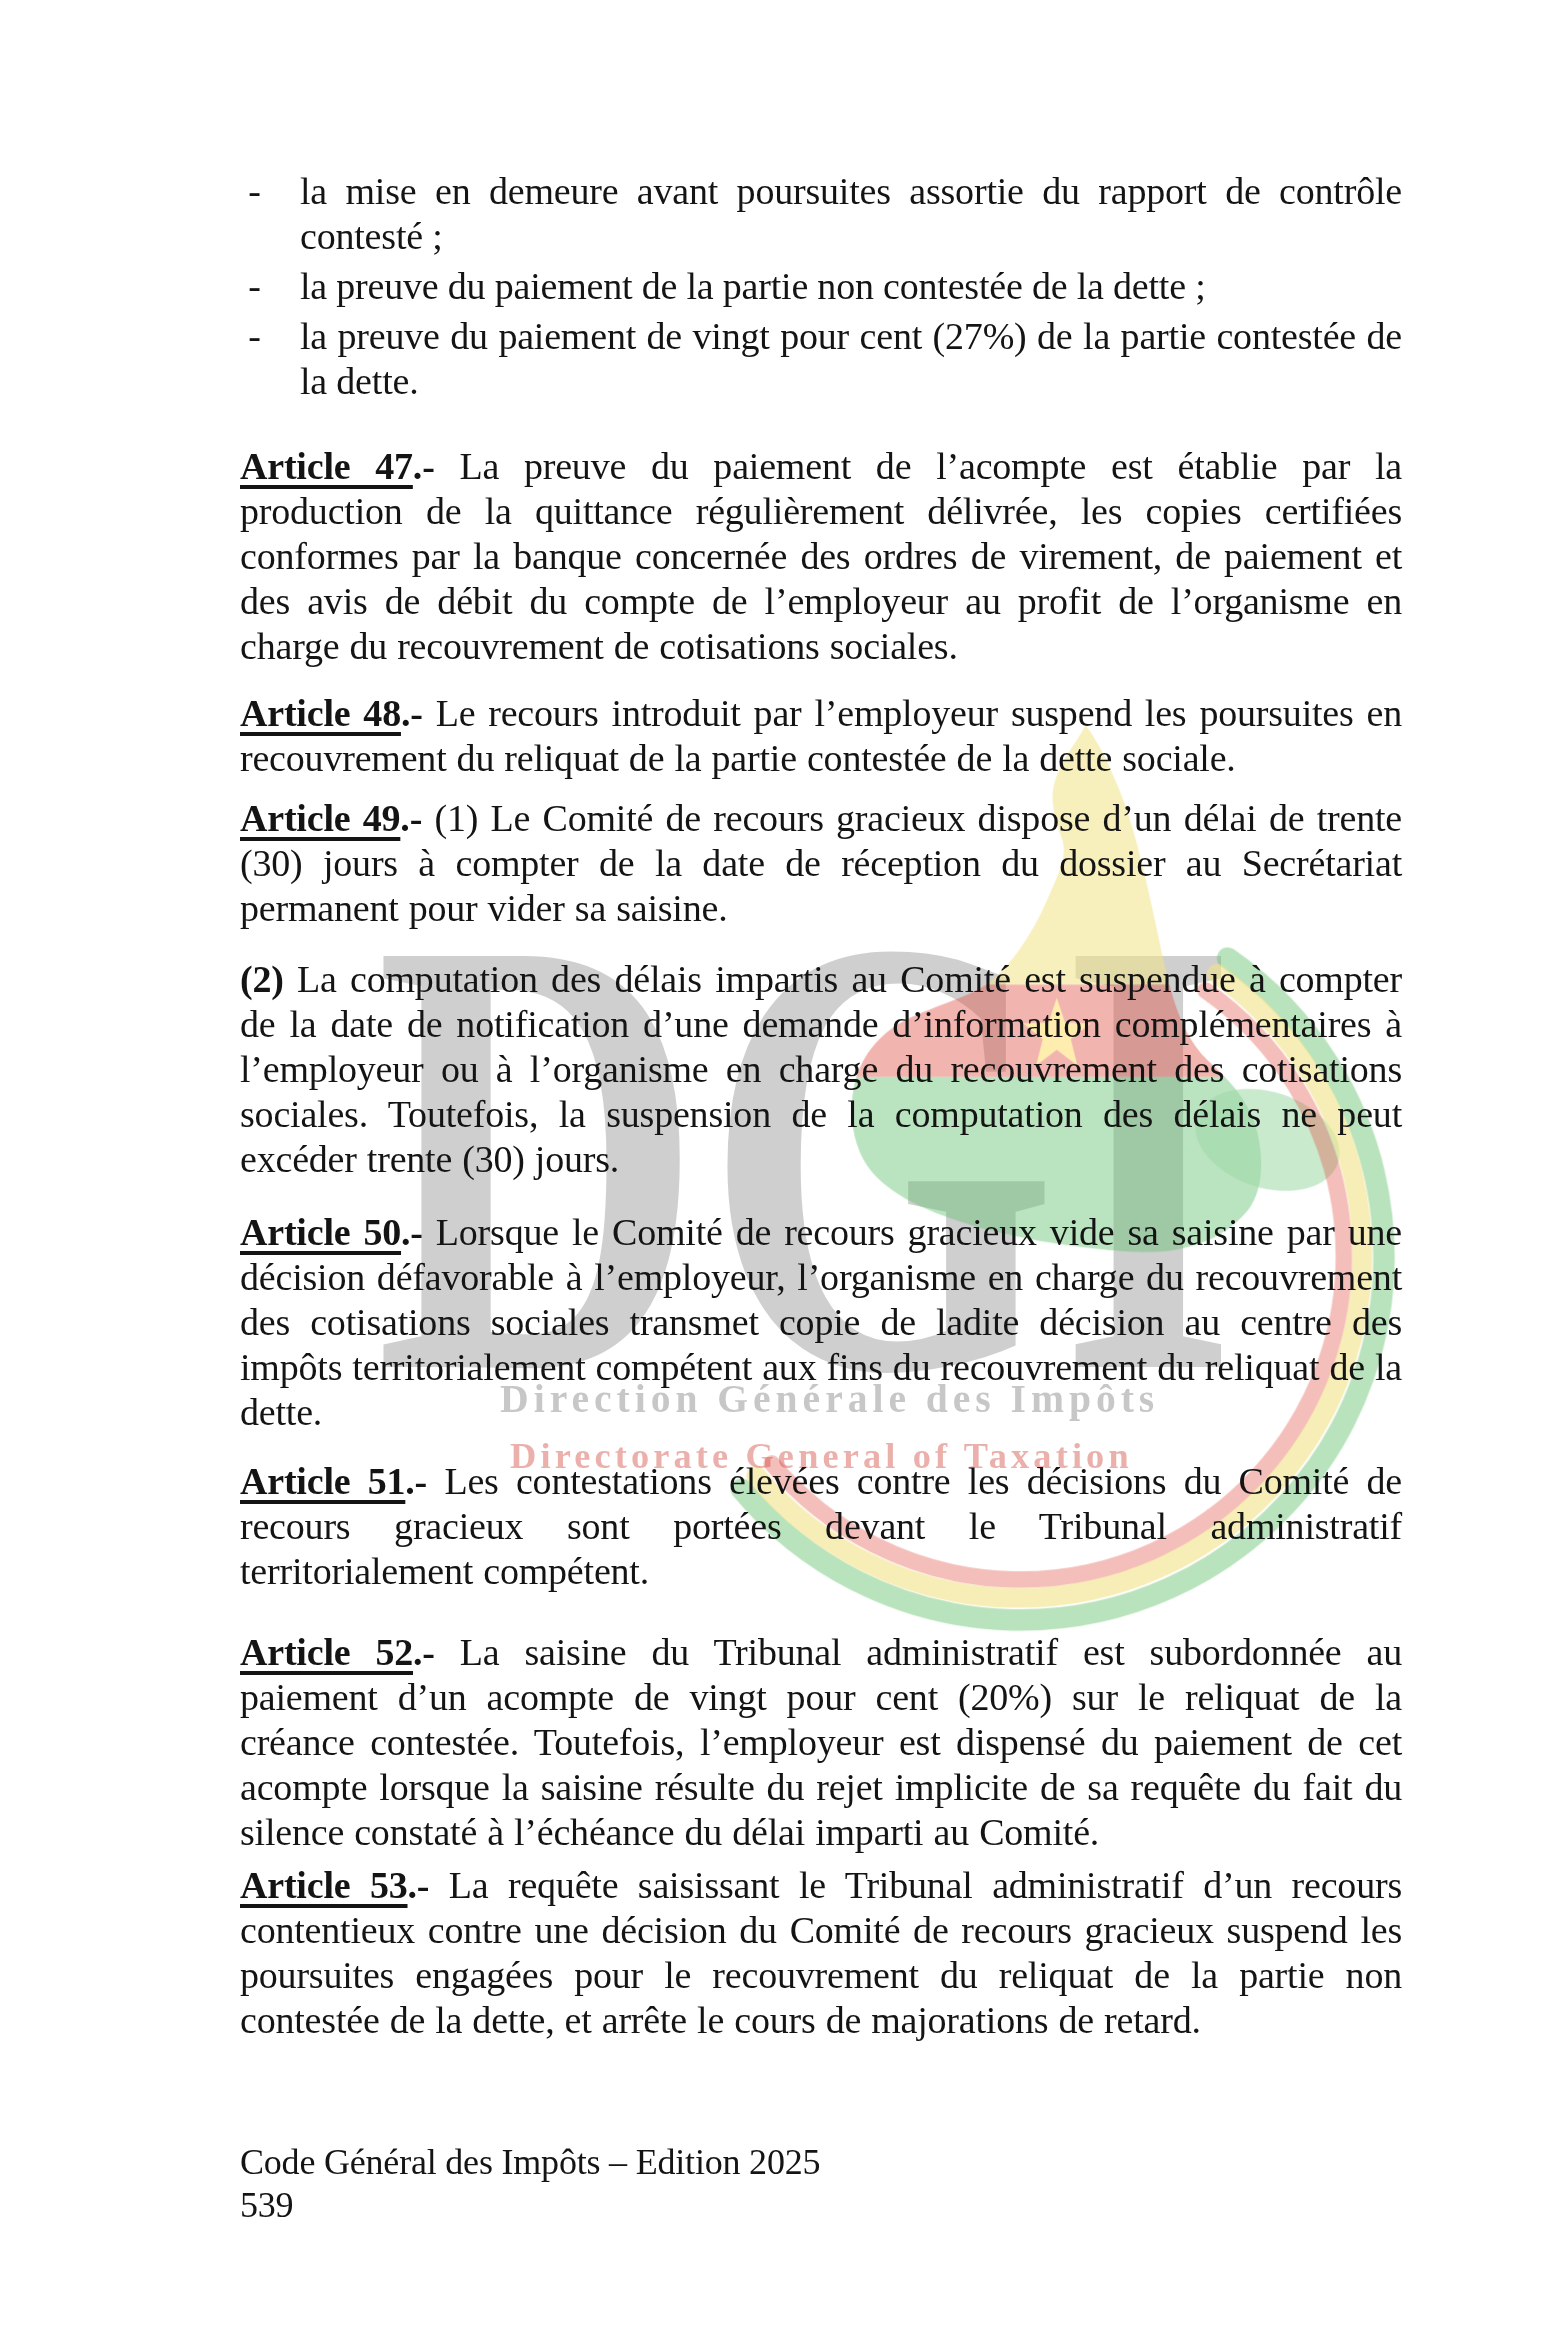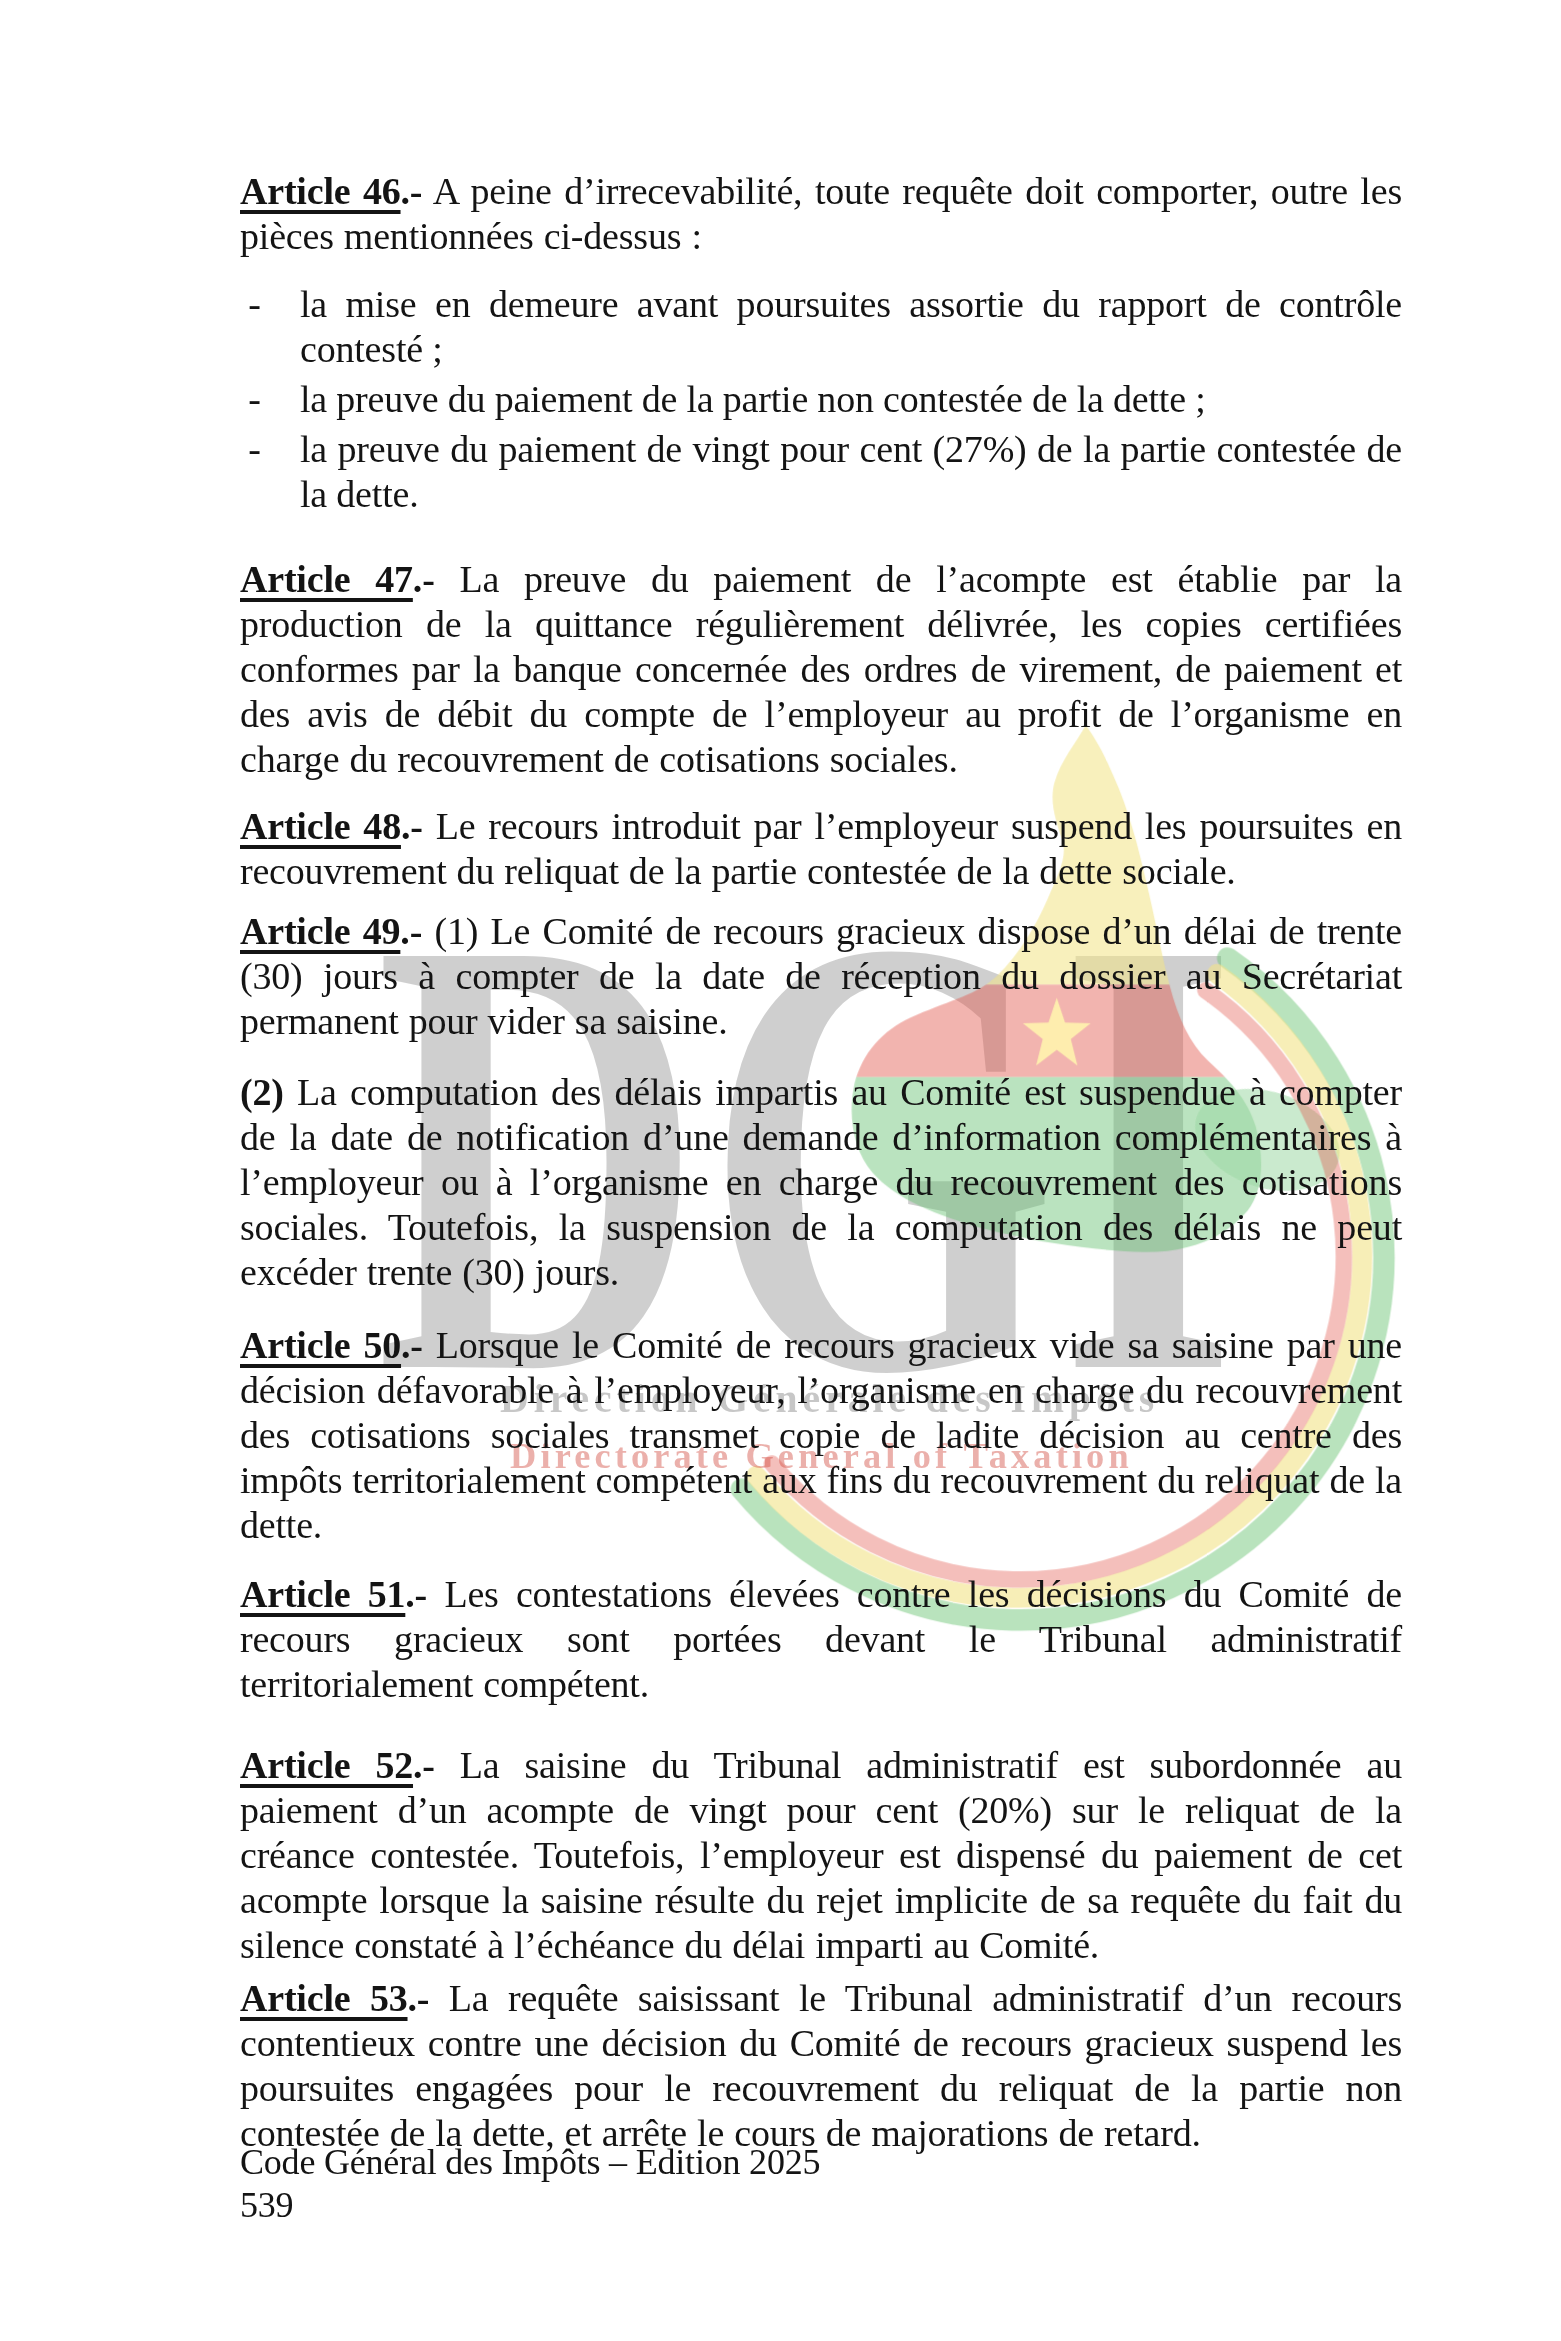--- a/index.html
+++ b/index.html
@@ -87,24 +87,20 @@
         <path stroke="#e2574c" stroke-width="20" opacity="0.38" d="M1025,339 A392,392 0 1 1 500,912"></path>
       </g>
 
       <text x="570" y="850" text-anchor="middle" font-family="'Liberation Serif', serif" font-weight="bold" font-size="48" letter-spacing="6" fill="#8f8f8f" opacity="0.5">Direction Générale des Impôts</text>
       <text x="560" y="917" text-anchor="middle" font-family="'Liberation Serif', serif" font-weight="bold" font-size="44" letter-spacing="5" fill="#cf4438" opacity="0.42">Directorate General of Taxation</text>
     </svg>
   </div>
 
   <div class="content">
 
-    <p class="para mb28">
-      <span class="art"><span class="u">Article 46</span><span>.-</span></span>
-      <span>A peine d’irrecevabilité, toute requête doit comporter, outre les pièces mentionnées ci-dessus :</span>
-    </p>
 
     <div>
       <div class="bullet mb6">
         <span class="dash">-</span>
         <span class="btxt">la mise en demeure avant poursuites assortie du rapport de contrôle contesté ;</span>
       </div>
       <div class="bullet mb6">
         <span class="dash">-</span>
         <span class="btxt">la preuve du paiement de la partie non contestée de la dette ;</span>
       </div>

